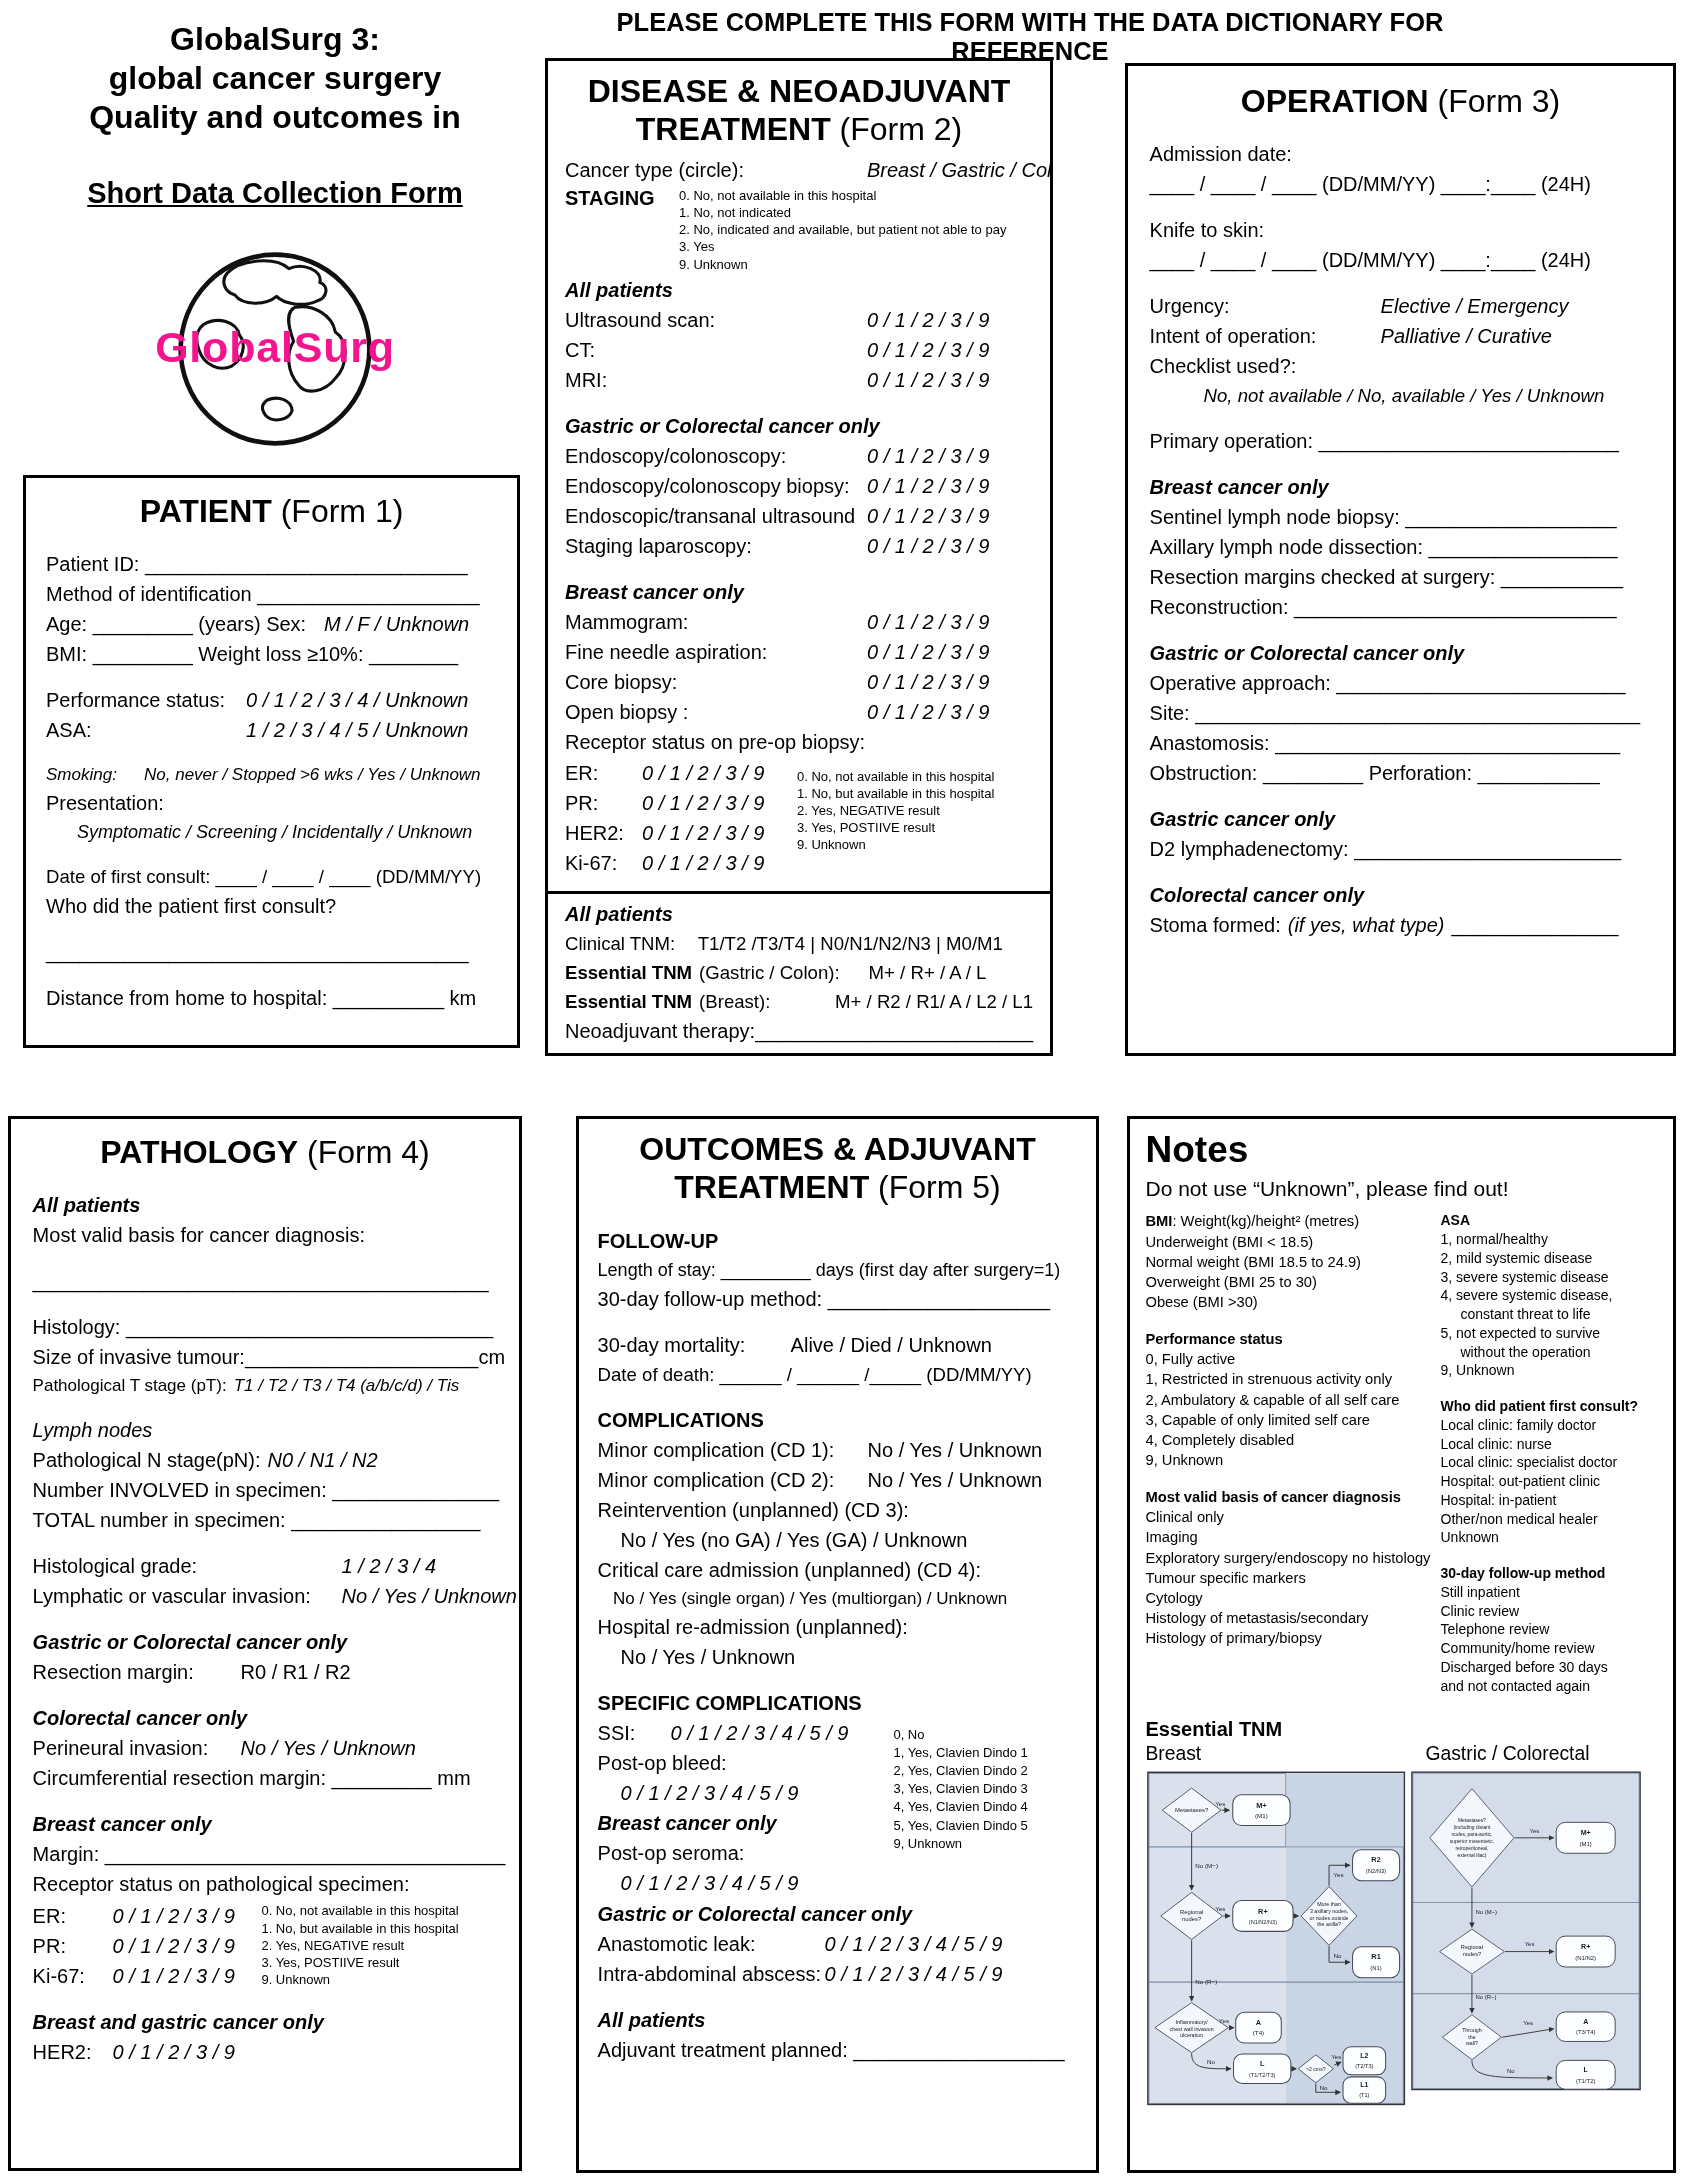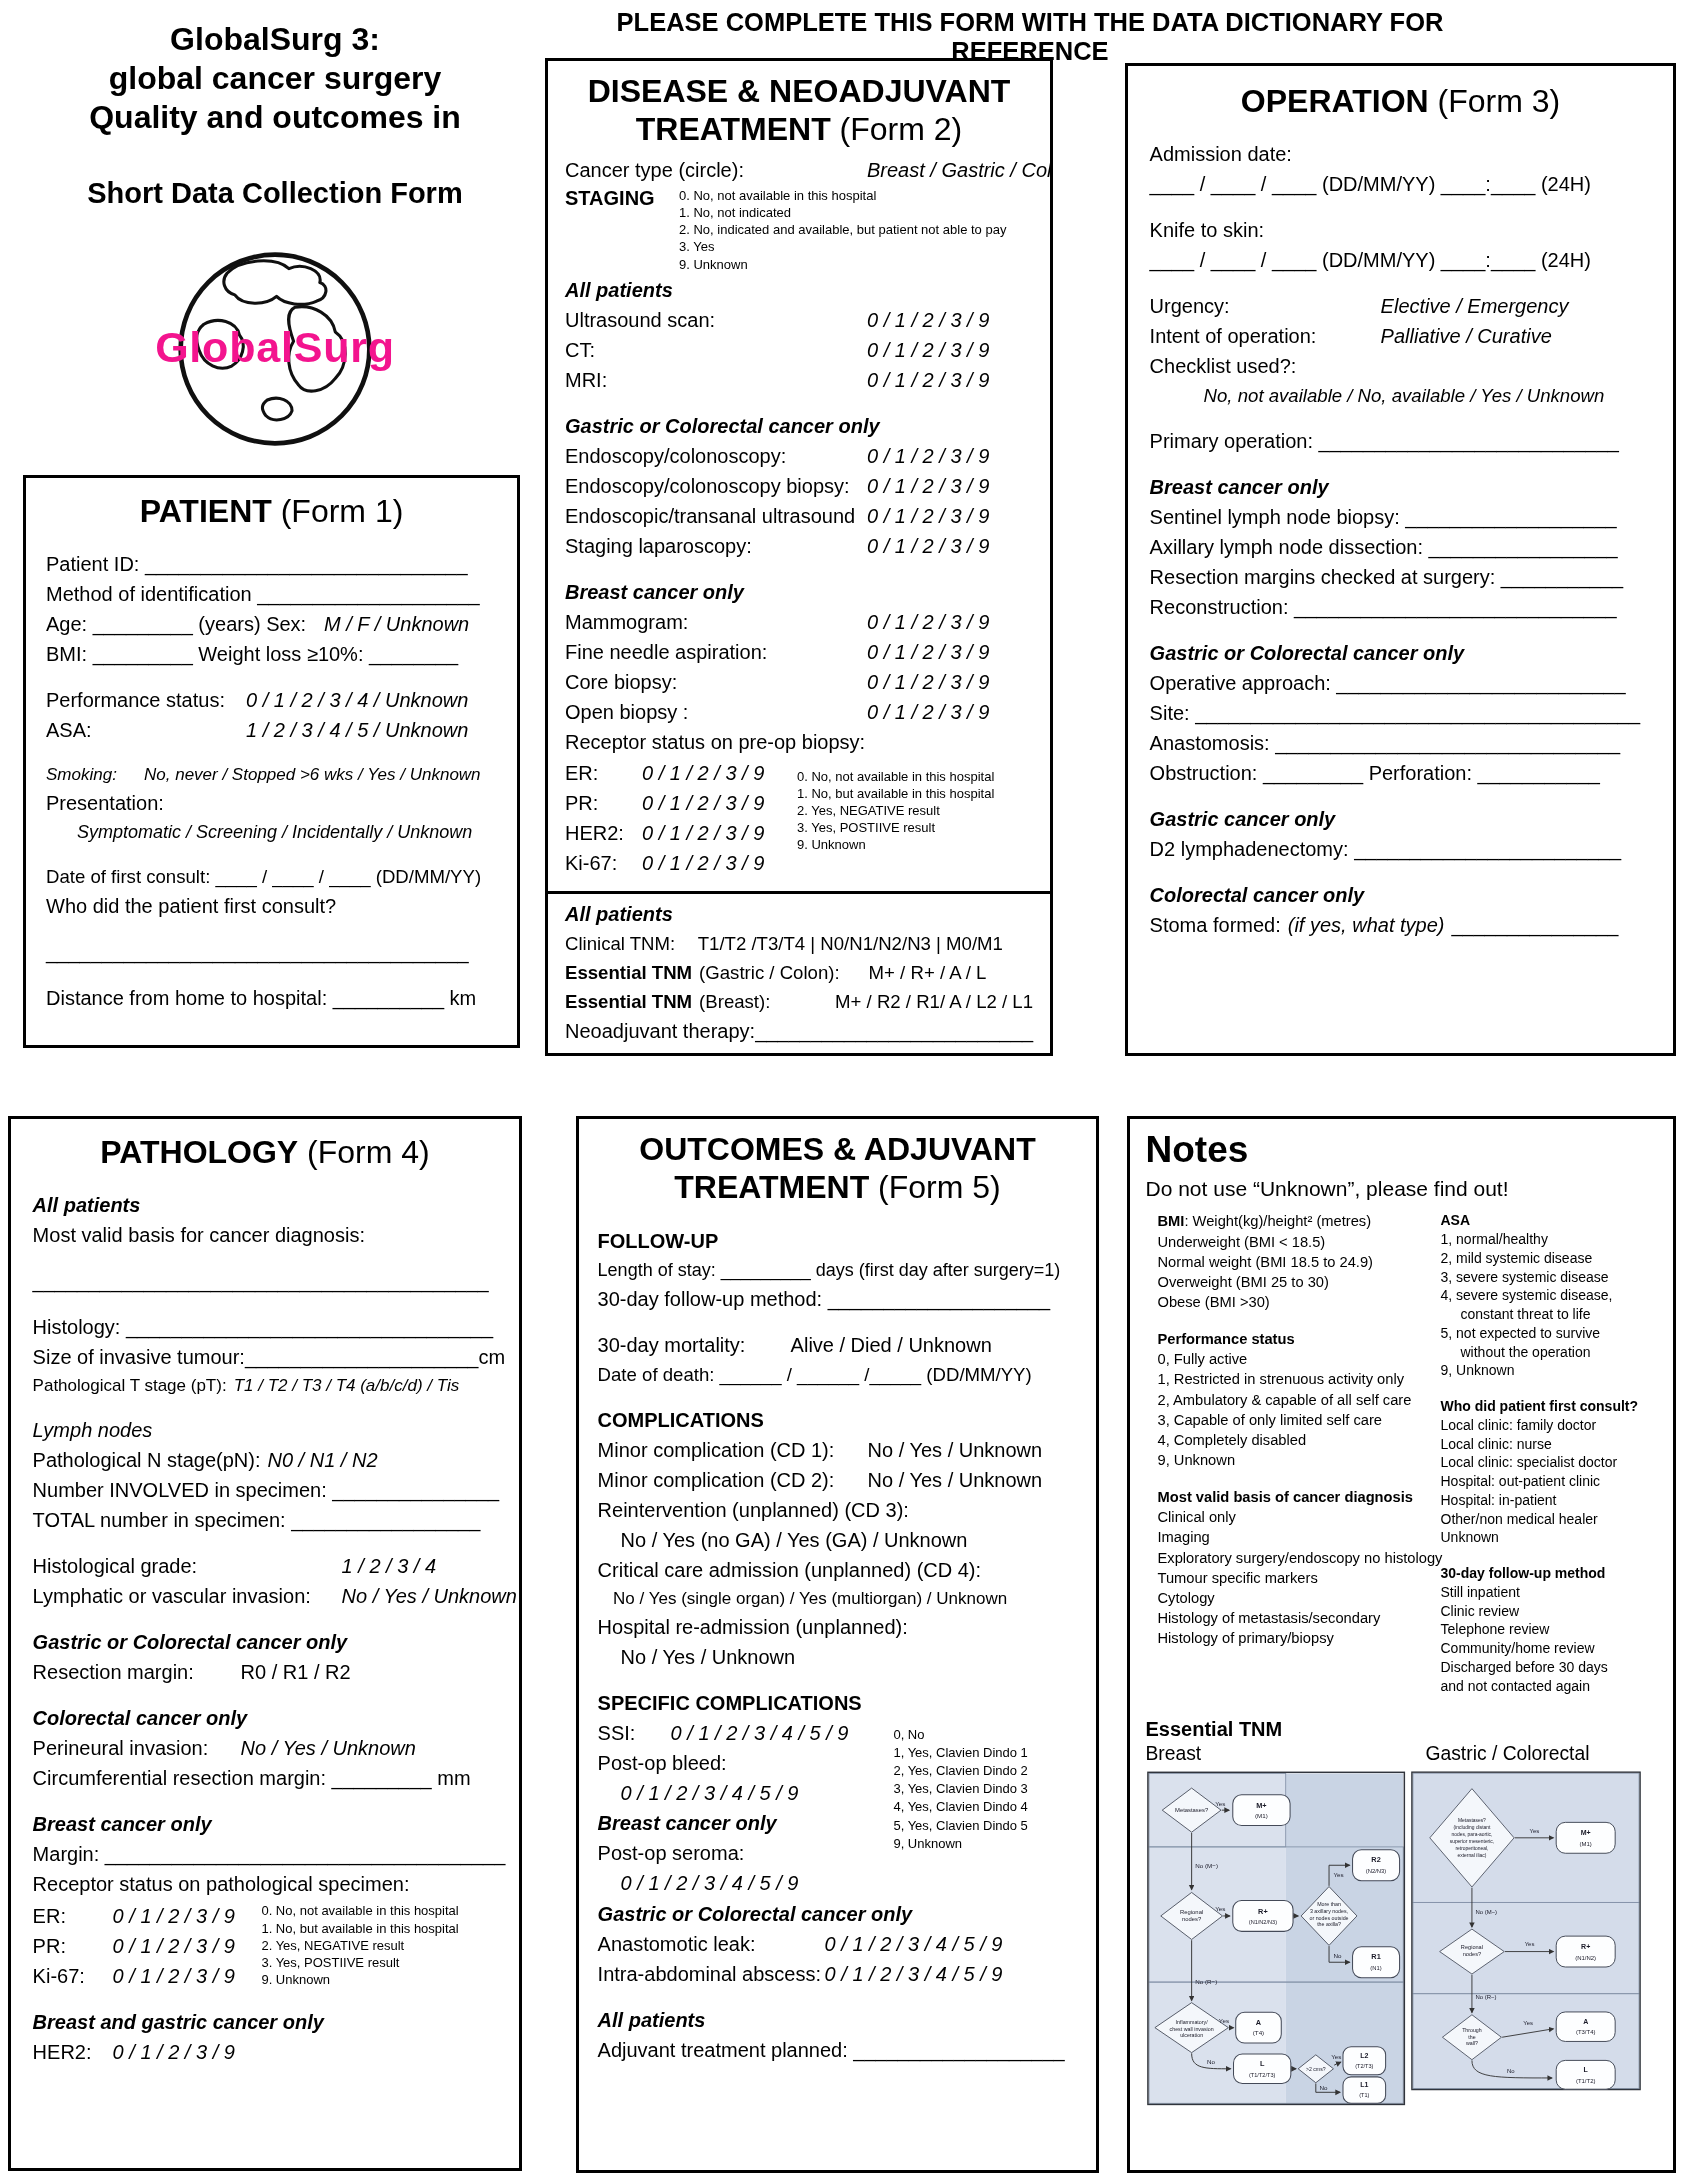--- a/index.html
+++ b/index.html
@@ -4,21 +4,21 @@
 <style>
   html,body{margin:0;padding:0;}
   body{width:1688px;height:2183px;position:relative;background:#ffffff;color:#000;
        font-family:"Liberation Sans",sans-serif;}
   .box{position:absolute;border:3.1px solid #000;box-sizing:border-box;overflow:hidden;background:#fff;}
   .hdr{position:absolute;left:572px;top:7.7px;width:916px;text-align:center;
        font-size:25.5px;font-weight:bold;}
   
   .mast{position:absolute;left:56px;top:20px;width:438px;text-align:center;}
   .mt{font-size:32px;font-weight:bold;line-height:1.22;}
-  .msub{font-size:29px;font-weight:bold;margin-top:40px;}
+  .msub{font-size:29px;font-weight:bold;margin-top:40px;text-decoration:underline;}
   .globe{width:232px;height:232px;margin:23px auto 0;position:relative;}
   .glogo{position:absolute;left:-31px;right:-31px;top:90px;text-align:center;
          font-size:43px;font-weight:bold;color:#f3148e;letter-spacing:0.8px;}
   .mlink{display:inline-block;margin-top:7.7px;font-size:28px;color:#0000e6;
          text-decoration:underline;cursor:pointer;}
   
   .bt{font-size:32px;font-weight:bold;text-align:center;line-height:1.2;}
   .nb{font-weight:normal;}
   .r{display:flex;align-items:baseline;white-space:nowrap;margin-top:7px;gap:7px;}
   .ln{white-space:nowrap;margin-top:7px;}
@@ -52,21 +52,21 @@
   
   #f5{left:576px;top:1116px;width:523px;height:1057px;padding:10.8px 18.6px;font-size:20px;}
   .w340{width:263px;flex:none;} .w240{width:186px;flex:none;} .w285{width:220px;flex:none;} .w85{width:66px;flex:none;}
   .specwrap{position:relative;}
   .speclegend{position:absolute;right:0;top:34px;width:184px;font-size:13px;line-height:1.4;}
   
   #nt{left:1127px;top:1116px;width:549px;height:1057px;padding:10.8px 15.5px;font-size:14.7px;}
   .ntt{font-size:37px;font-weight:bold;line-height:1.1;}
   .nti{font-size:21px;margin-top:6.2px;white-space:nowrap;}
   .ncols{position:relative;margin-top:10.8px;height:499px;}
-  .ncl{width:295px;line-height:1.37;margin-left:12px;}
+  .ncl{width:295px;line-height:1.37;}
   .ncr{position:absolute;left:295px;top:0;width:203px;font-size:14px;line-height:1.34;}
   .nbt{font-weight:bold;white-space:nowrap;}
   .nl{white-space:nowrap;}
   .ind{padding-left:20px;}
   .ngap{margin-top:17px;}
   .etnmh{font-size:20px;font-weight:bold;margin-top:7.7px;}
   .etnml{display:flex;font-size:19.3px;margin-top:1.5px;}
   .etnml .eg2{margin-left:auto;width:232px;}
   .charts{display:flex;gap:3.1px;margin-top:4.6px;}
   .fcsvg text{font-family:"Liberation Sans",sans-serif;fill:#1a1a28;}

